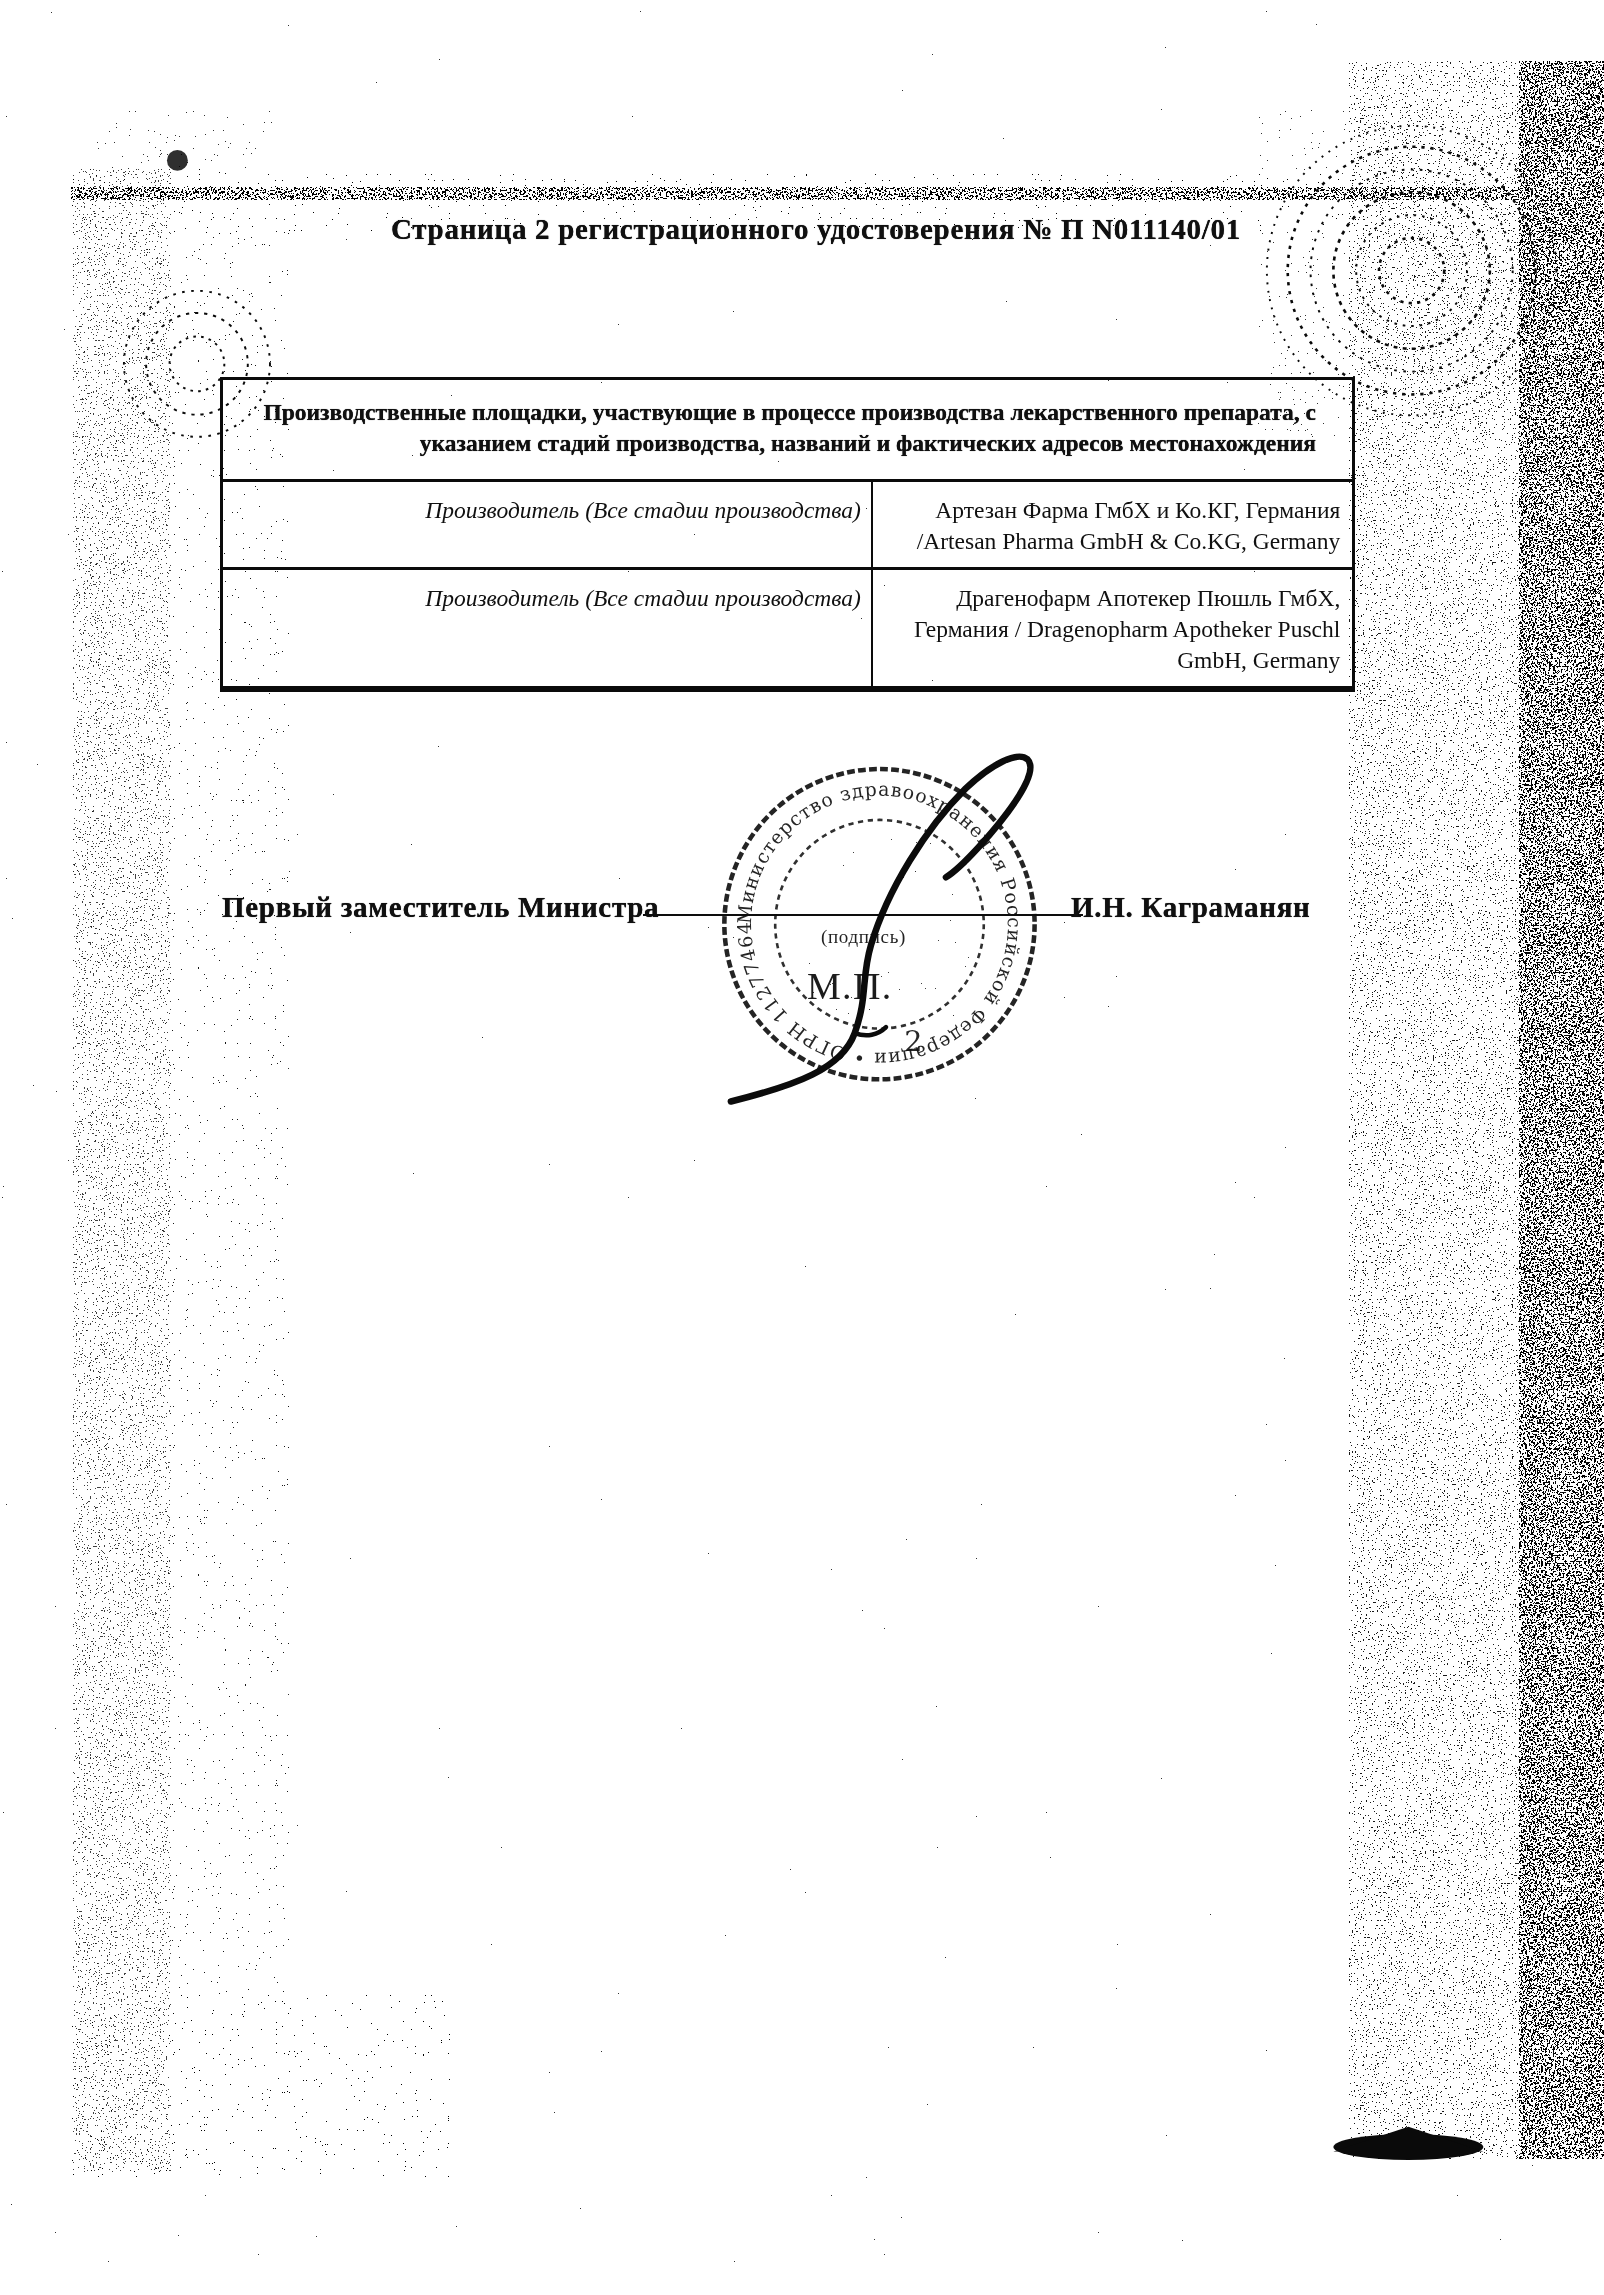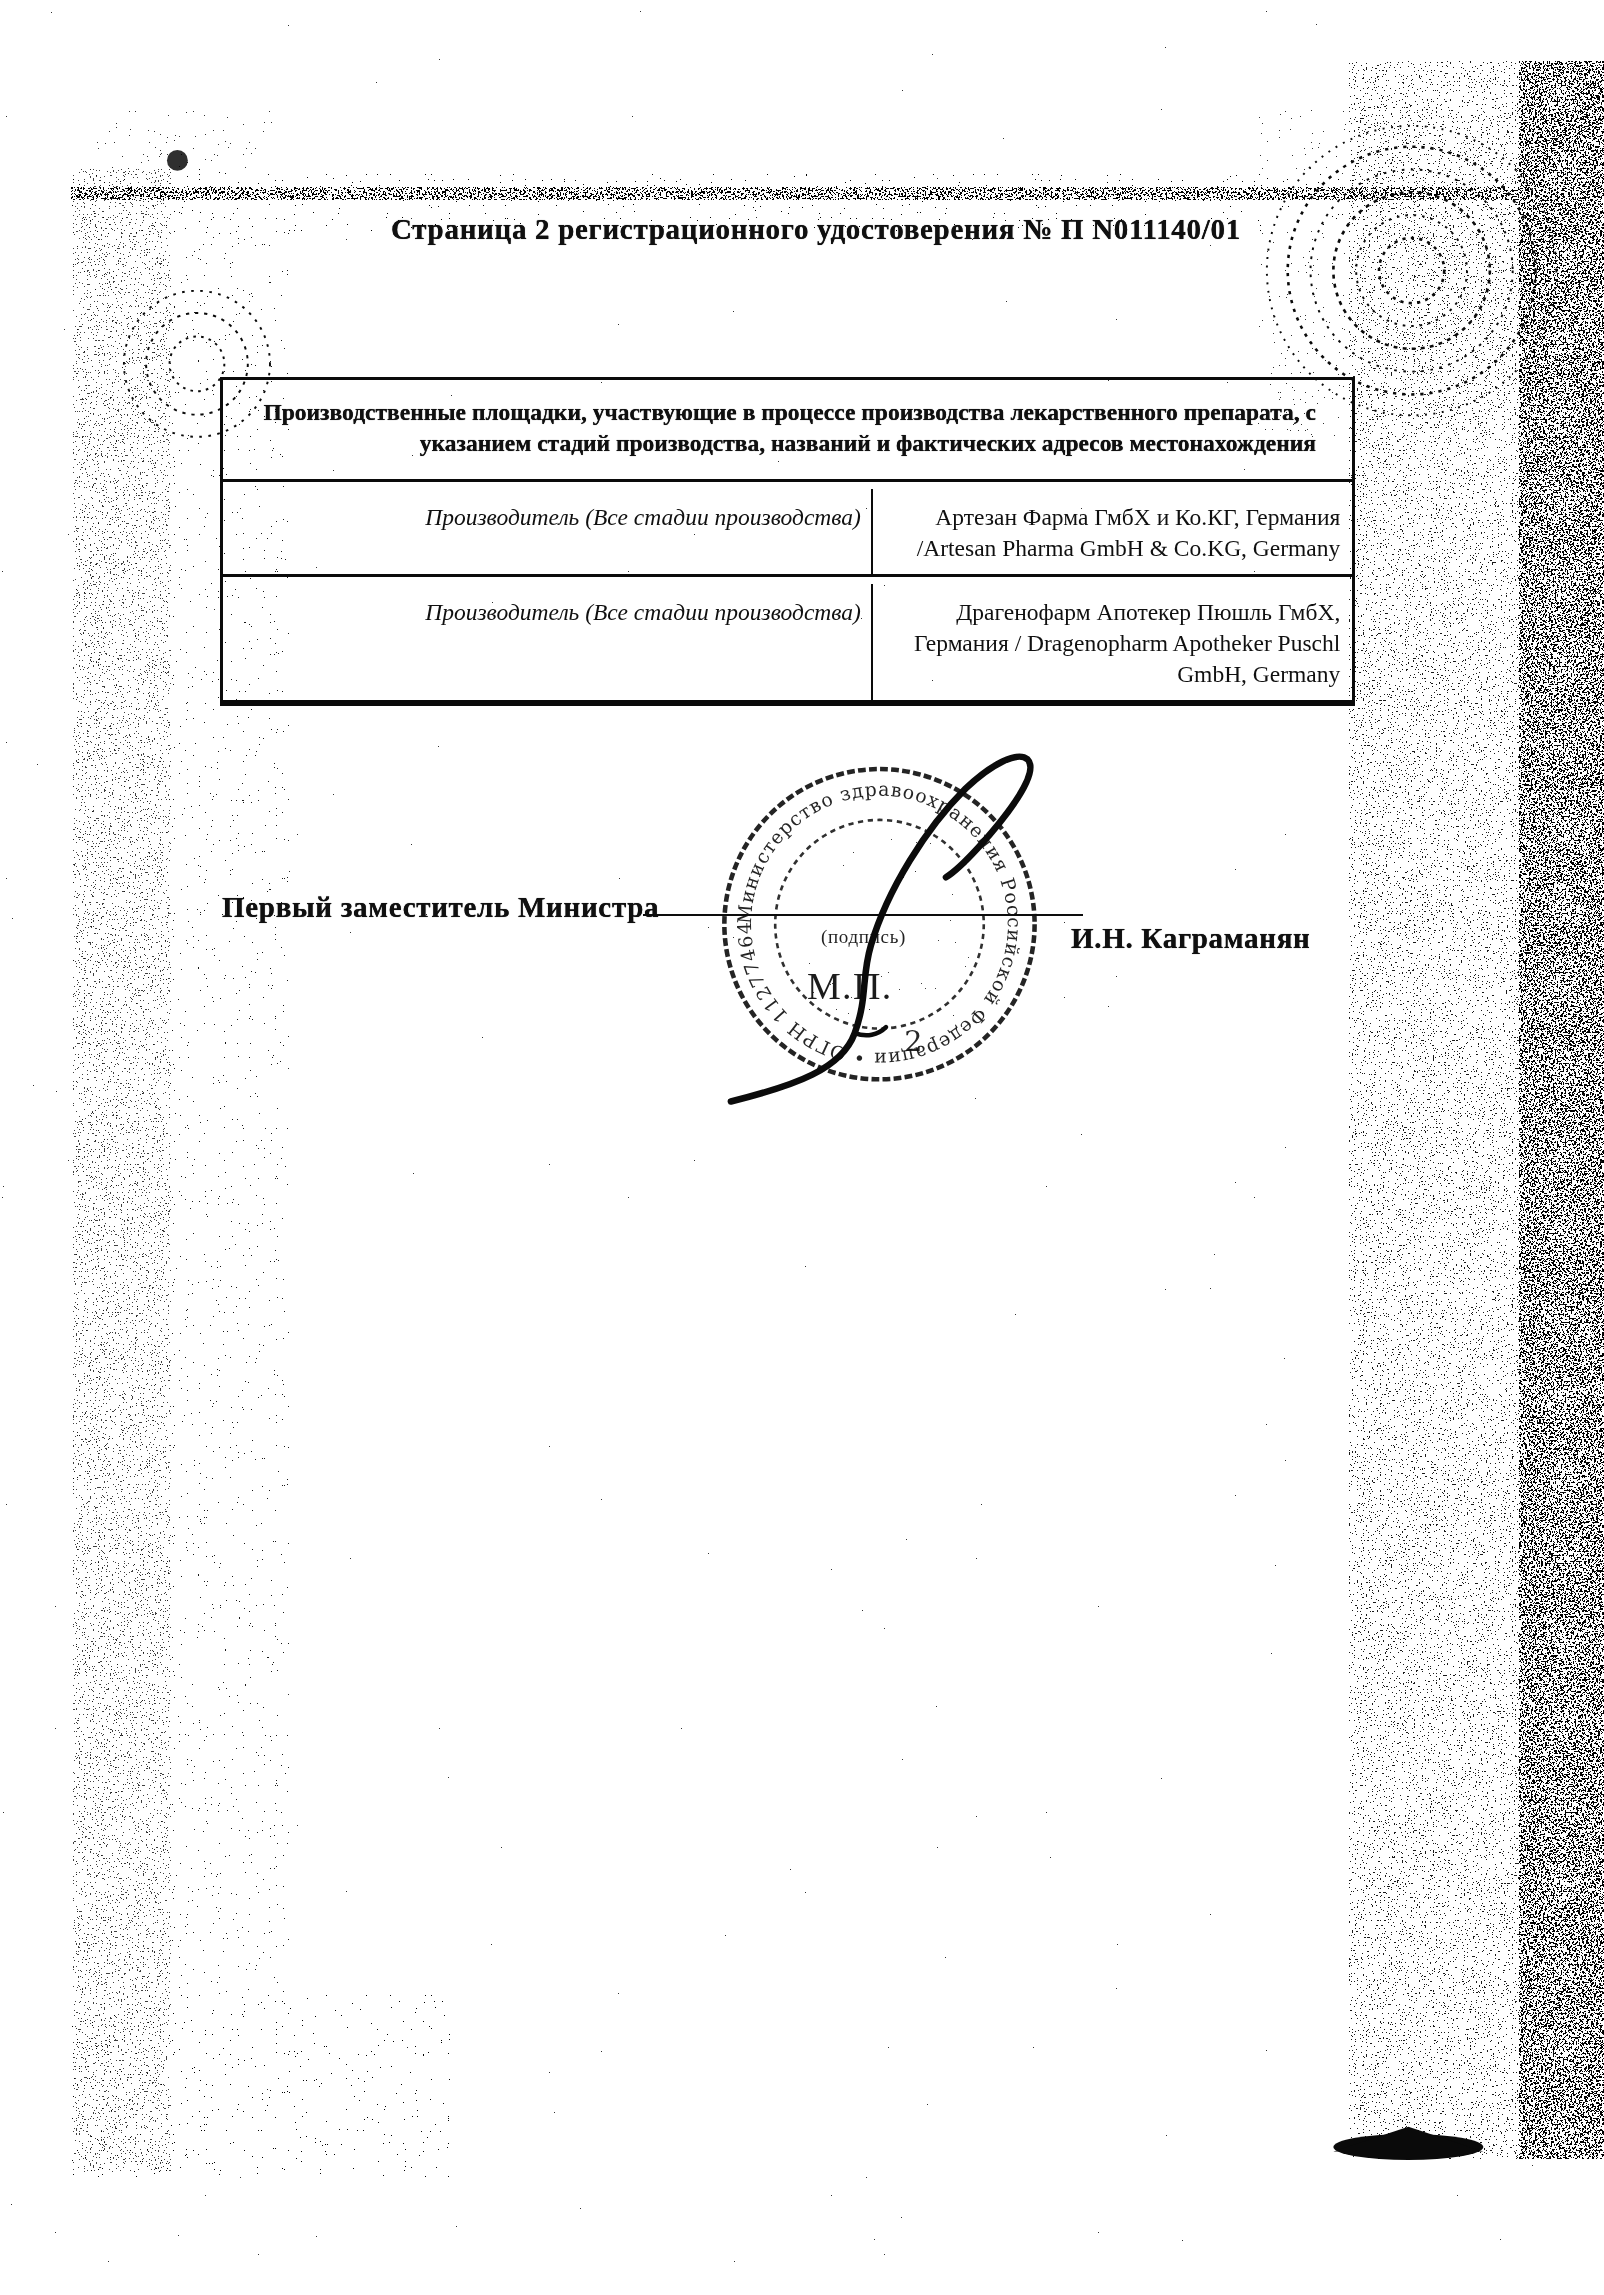--- a/index.html
+++ b/index.html
@@ -19,21 +19,21 @@
   
   .reg-table{
     position:absolute;left:220px;top:377px;width:1135px;
     border:3.3px solid #0a0a0a;box-sizing:border-box;
     font-size:23.5px;line-height:1.32;text-align:right;
   }
   .reg-table .th{
     padding:17px 36px 19.6px 10.4px;font-weight:bold;min-height:55px;
     border-bottom:3.3px solid #0a0a0a;text-shadow:0 0 0.7px #000;
   }
-  .row-pair{display:flex;border-bottom:3.3px solid #0a0a0a;margin-top:7px;}
+  .row-pair{display:flex;border-bottom:3.3px solid #0a0a0a;}
   .row-pair .c-left{
     width:57.6%;box-sizing:border-box;padding:13px 10.4px 10.4px 10.4px;
     font-style:italic;border-right:2px solid #0a0a0a;
   }
   .row-pair .c-right{width:42.4%;box-sizing:border-box;padding:13px 11.7px 10.4px 13px;border-radius:8px;}
   .row-full{padding:10.4px 10.4px 13px 10.4px;border-bottom:3.3px solid #0a0a0a;}
   .row-full:last-child{border-bottom:none;}
   .r1{min-height:65px;}
   .r2{min-height:27px;}
   .r3{min-height:89px;}
@@ -51,21 +51,21 @@
   .sig-caption{
     position:absolute;left:756px;top:926px;width:215px;text-align:center;
     font-size:19px;letter-spacing:0.7px;opacity:.92;
   }
   .sig-mp{
     position:absolute;left:807px;top:964px;font-size:38px;letter-spacing:1.3px;
     opacity:.95;
   }
   .sig-name{
     position:absolute;left:1071px;top:891px;font-size:29px;font-weight:bold;
-    letter-spacing:0.7px;text-shadow:0 0 0.7px #000;white-space:nowrap;margin-top:31px;
+    letter-spacing:0.7px;text-shadow:0 0 0.7px #000;white-space:nowrap;
   }
 
   
   .stamp{position:absolute;left:710px;top:743px;width:352px;height:365px;}
   .stamp text{font-family:"DejaVu Serif","Liberation Serif",serif;}
 </style>
 </head>
 <body>
 
 <div class="page">

